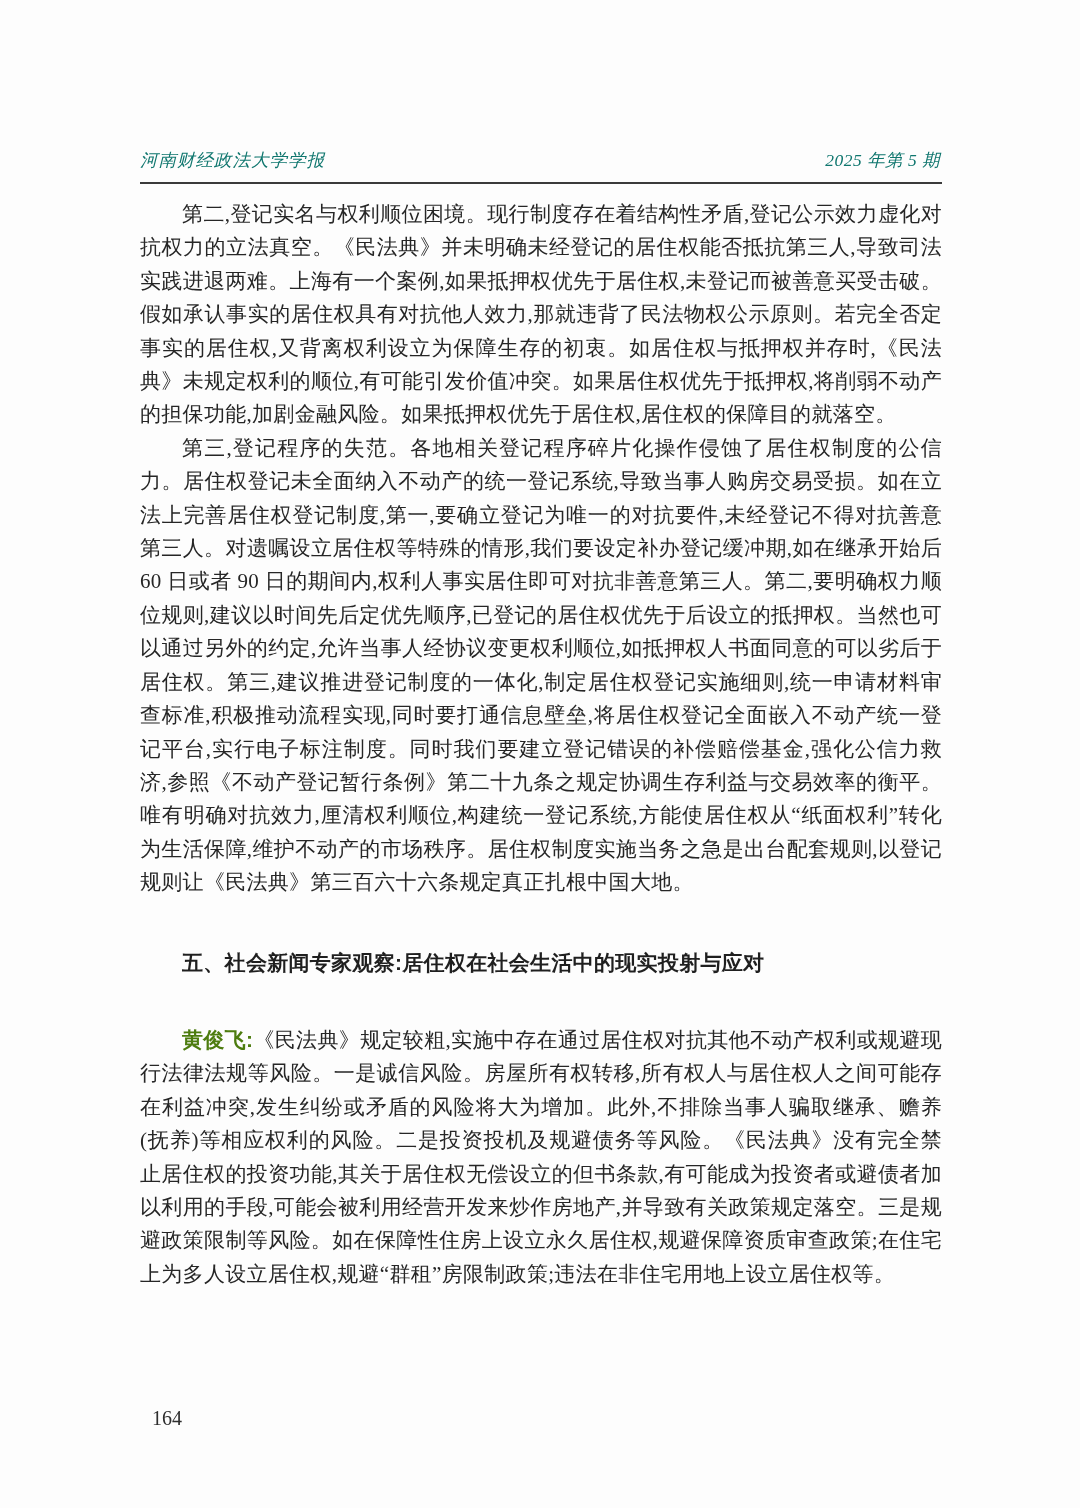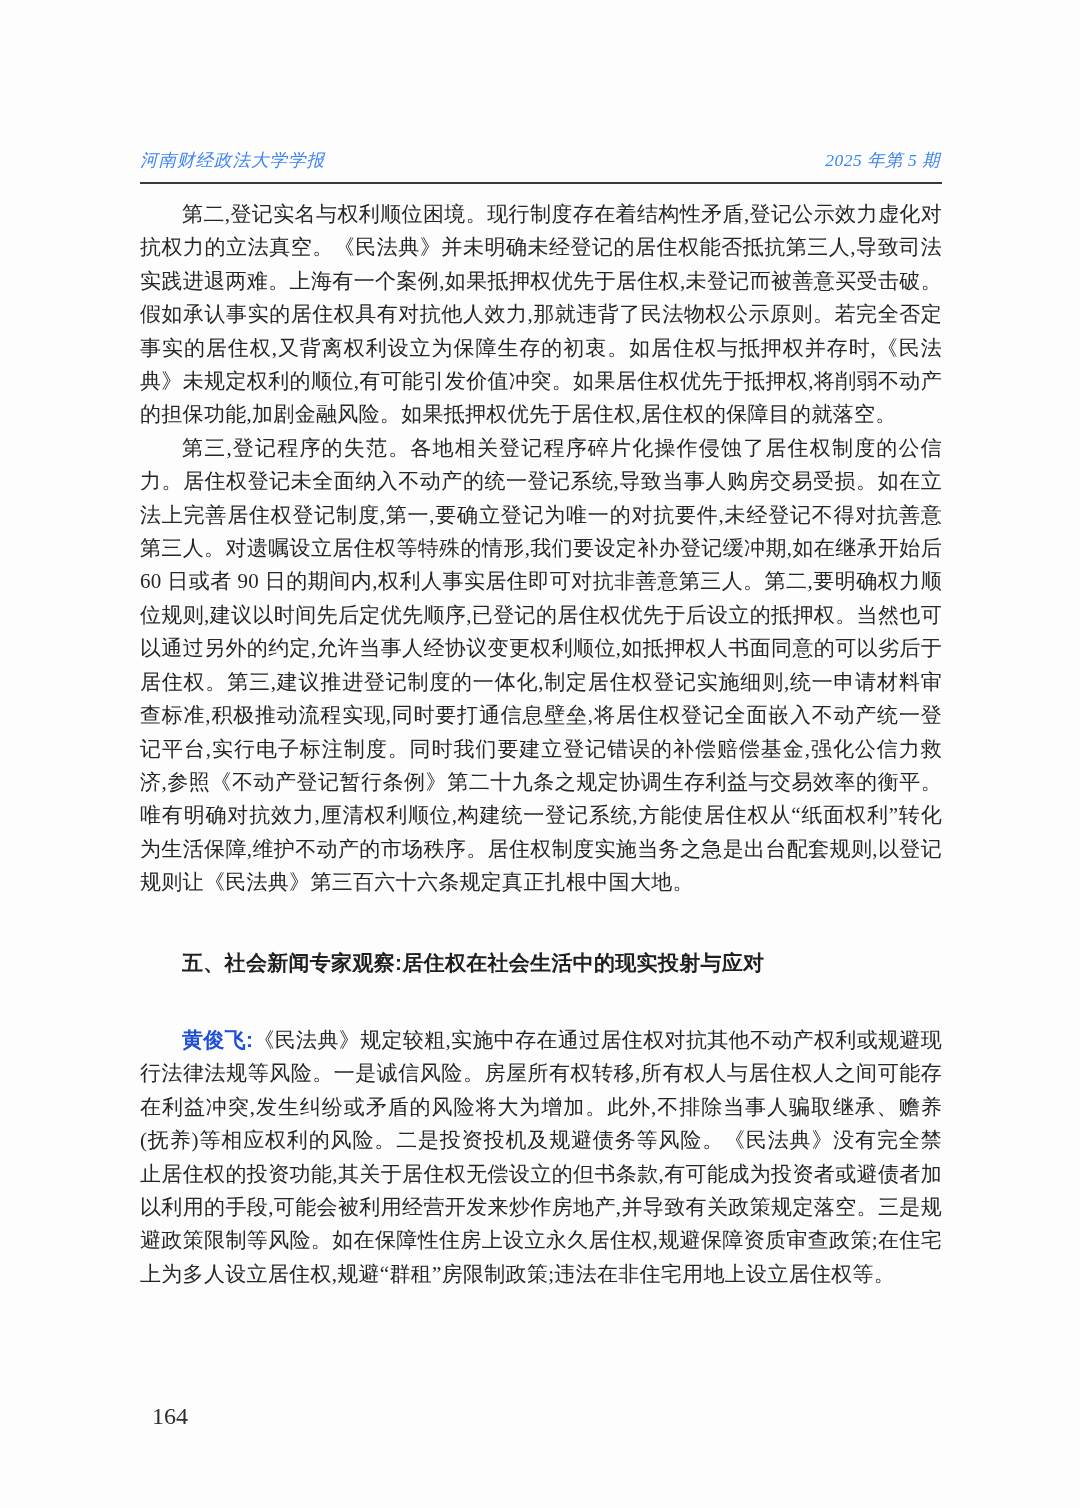--- a/index.html
+++ b/index.html
@@ -18,21 +18,21 @@
     box-sizing: border-box;
     padding: 148px 138px 0 140px;
     overflow: hidden;
   }
   
   .running-head {
     display: flex;
     justify-content: space-between;
     align-items: center;
     font-size: 17.5px;
-    color: #3b82f6;
+    color: #0f766e;
     padding: 0 2px 10px 0;
     gap: 44px;
   }
   .journal-name {
     font-style: italic;
     letter-spacing: 1px;
   }
   .issue-label {
     letter-spacing: 0.5px;
     font-style: italic;
@@ -60,28 +60,28 @@
     font-family: "Liberation Sans", "DejaVu Sans", sans-serif;
     font-weight: bold;
     font-size: 21px;
     margin: 46px 0 44px 0;
     text-indent: 2em;
     color: #1f1f1f;
   }
   .speaker-name {
     font-family: "Liberation Sans", "DejaVu Sans", sans-serif;
     font-weight: bold;
-    color: #1d4ed8;
+    color: #4d7c0f;
   }
   
   .page-number {
     position: absolute;
     left: 152px;
     bottom: 78px;
-    font-size: 24px;
+    font-size: 20px;
     color: #2e2e2e;
   }
 </style>
 </head>
 <body>
 
 <div class="page">
 
   <div class="running-head">
     <span class="journal-name">河南财经政法大学学报</span>

